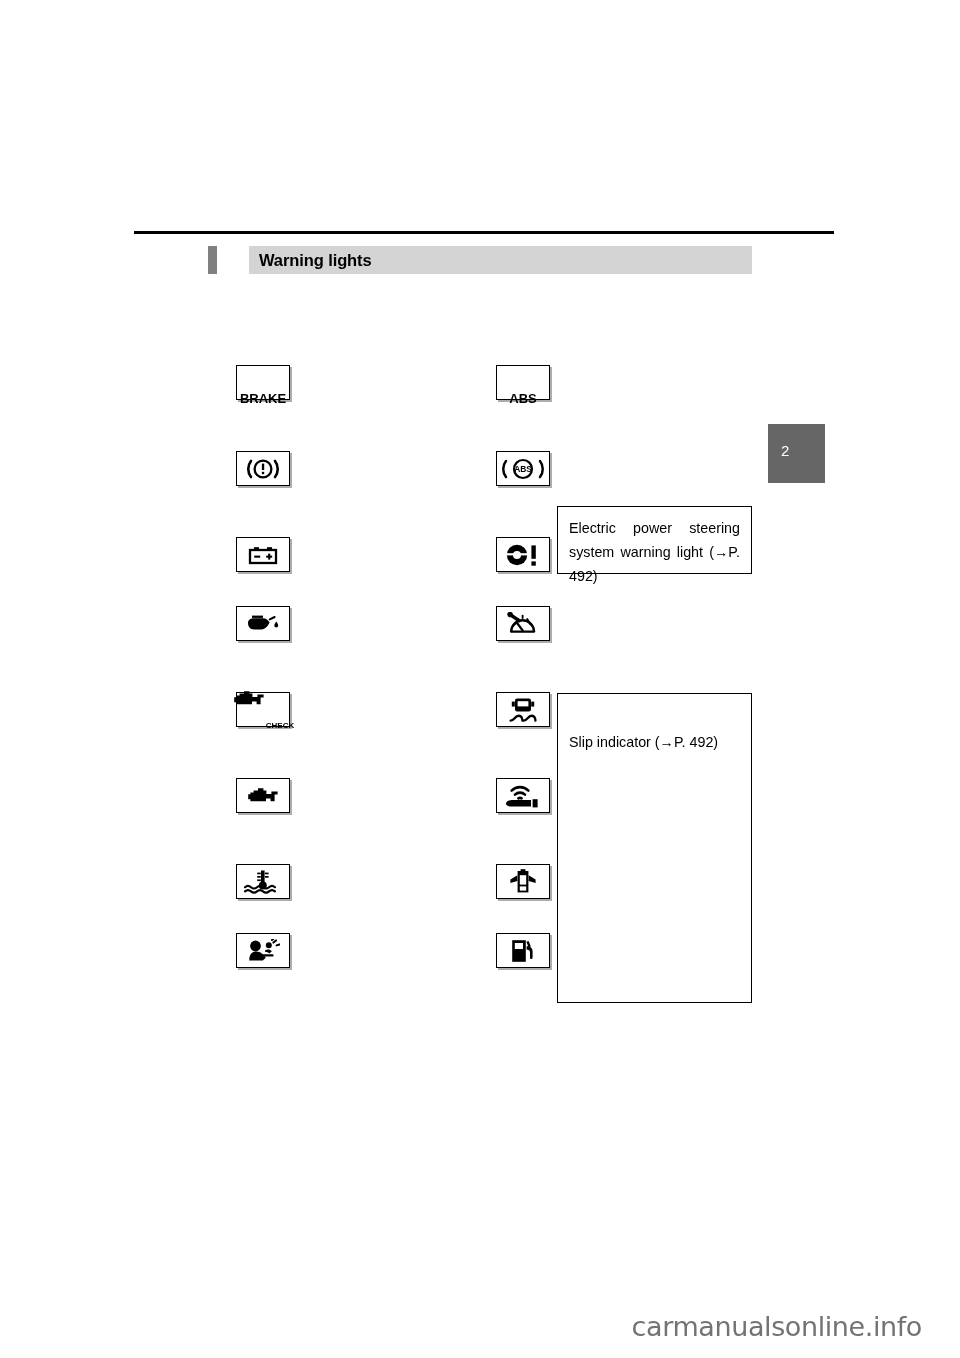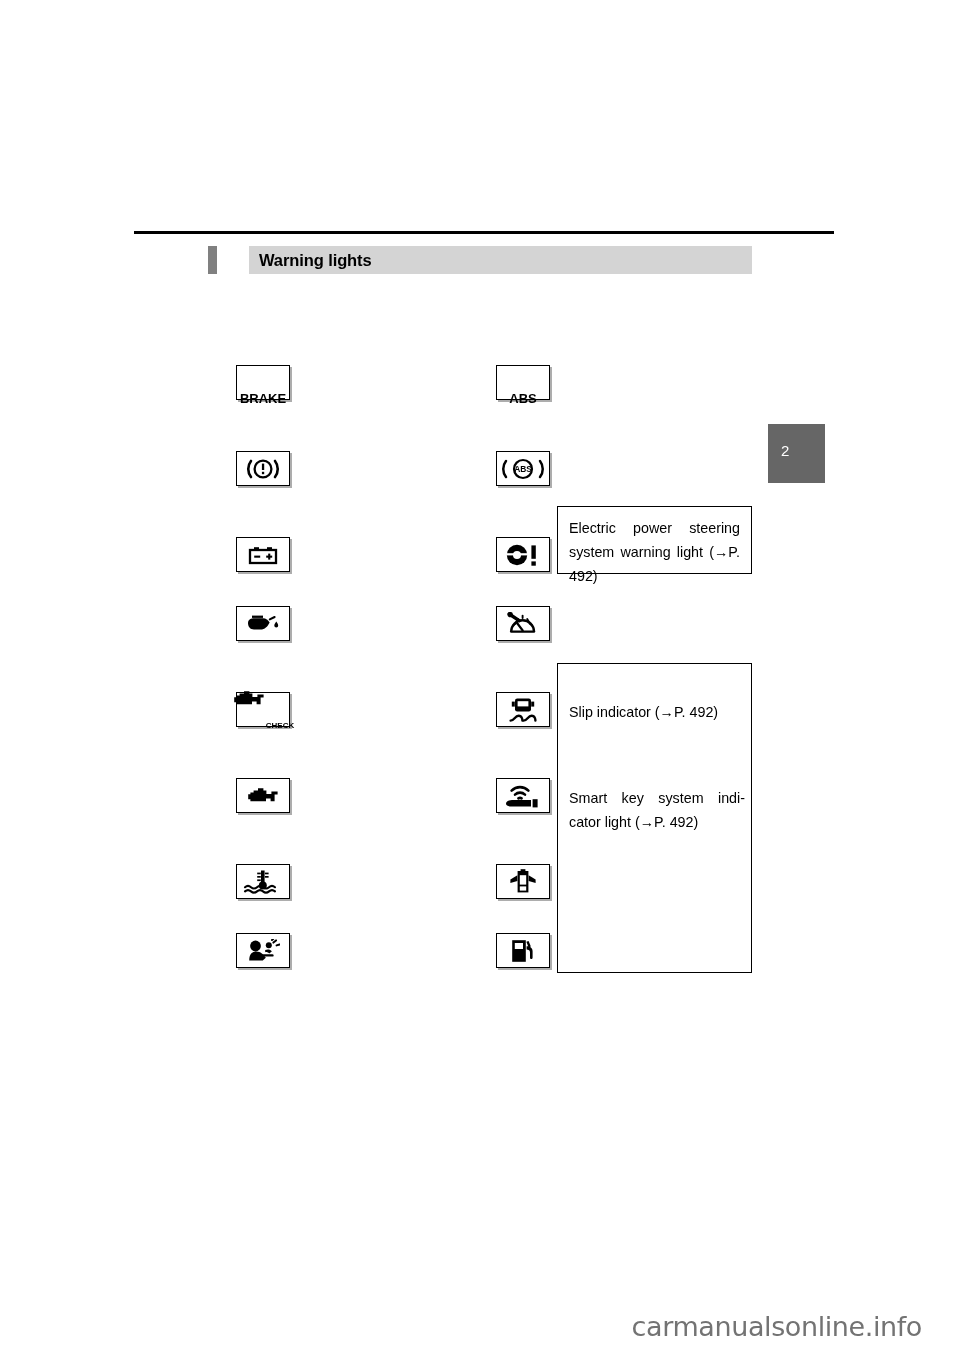--- a/index.html
+++ b/index.html
@@ -279,21 +279,20 @@
       <rect x="6.8" y="5.0" width="8.2" height="6.0" fill="#fff"></rect>
       <path d="M18.6 8.2 C22.6 8.2 24.6 10.2 24.6 13.6 L24.6 19.4 C24.6 21.6 22.0 21.6 22.0 19.4 L22.0 14.6 C22.0 12.4 20.6 11.6 18.6 11.6 Z" fill="#000"></path>
       <rect x="19.4" y="3.2" width="2.4" height="6.0" fill="#000" transform="rotate(-22 20.6 6.2)"></rect>
     </svg>
   </div>
 
   <div class="caption" style="left:557px; top:506px; width:195px; height:68px;">
     <p>Electric power steering system warning light (→P. 492)</p>
   </div>
 
-  <div class="caption" style="left:557px; top:663px; width:195px; height:310px; padding:12px;">
+  <div class="caption" style="left:557px; top:693px; width:195px; height:310px; padding:12px;">
     <p class="nojust" style="position:absolute; left:11px; top:36px; width:176px;">Slip indicator (→P. 492)</p>
-    <p style="position:absolute; left:11px; top:122px; width:176px;">Smart key system indi-cator light (→P. 492)</p>
   </div>
 
 
   <div class="watermark">carmanualsonline.info</div>
 
 </div>
 
 </body></html>

